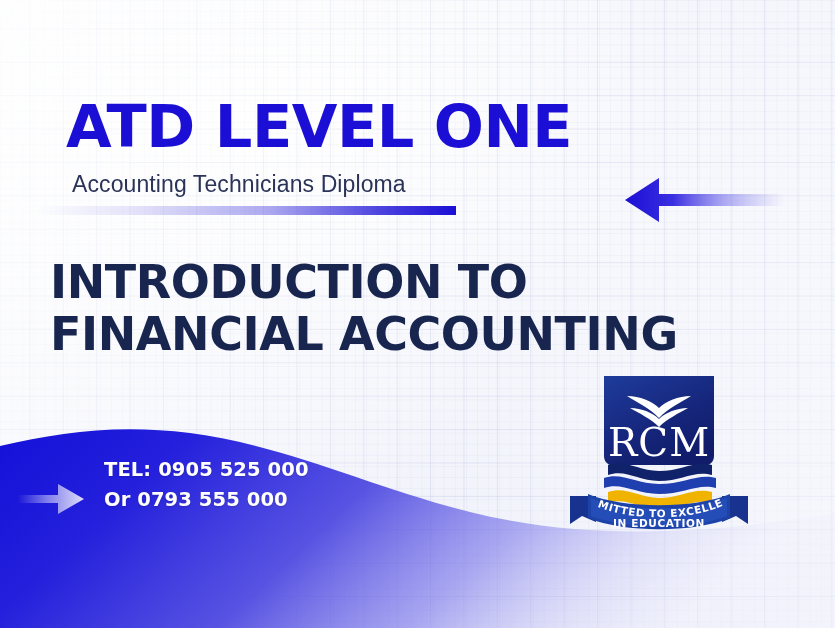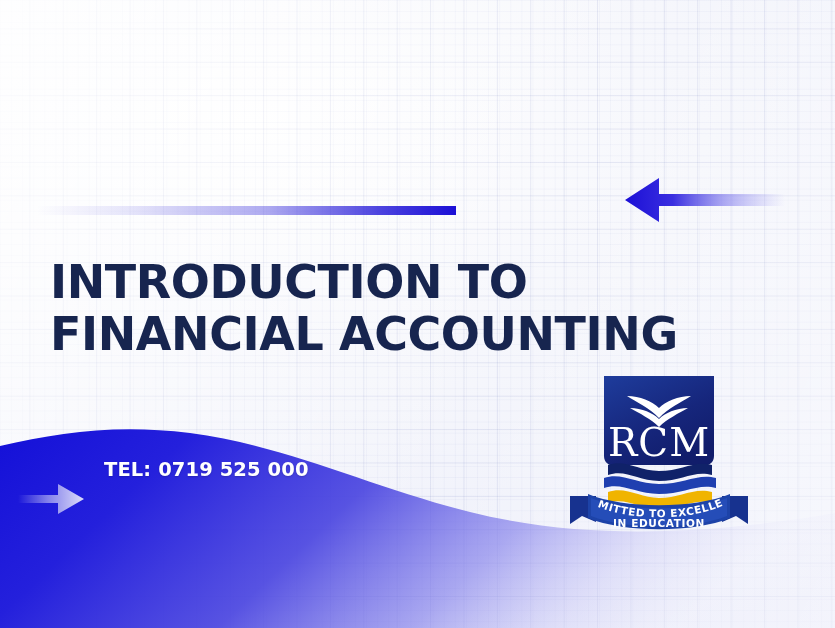--- a/index.html
+++ b/index.html
@@ -152,20 +152,24 @@
 </head>
 <body>
 
 <div id="poster">
 
   <div class="bg-base"></div>
   <div class="bg-grid-fine"></div>
   <div class="bg-grid"></div>
   <div class="bg-sheen"></div>
 
+  <div class="eyebrow-block">
+    <div class="eyebrow-title">ATD LEVEL ONE</div>
+    <div class="eyebrow-sub">Accounting Technicians Diploma</div>
+  </div>
 
   <div class="divider-bar"></div>
 
   <div class="arrow-left-wrap">
     <svg width="160" height="56" viewBox="0 0 160 56">
       <defs>
         <linearGradient id="gradArrowL" x1="0" y1="0" x2="1" y2="0">
           <stop offset="0%" stop-color="#1b0fd6" stop-opacity="1"></stop>
           <stop offset="30%" stop-color="#3a2fe0" stop-opacity="1"></stop>
           <stop offset="62%" stop-color="#6f68ea" stop-opacity="0.55"></stop>
@@ -209,21 +213,22 @@
           <stop offset="0%" stop-color="#ffffff" stop-opacity="0"></stop>
           <stop offset="45%" stop-color="#ffffff" stop-opacity="0.45"></stop>
           <stop offset="100%" stop-color="#ffffff" stop-opacity="0.85"></stop>
         </linearGradient>
       </defs>
       <path d="M0,13 L40,13 L40,2 L66,17 L40,32 L40,21 L0,21 Z" fill="url(#gradArrowR)"></path>
     </svg>
   </div>
 
   <div class="contact">
-    <div>TEL: 0719 525 000</div>
+    <div>TEL: 0905 525 000</div>
+    <div>Or 0793 555 000</div>
   </div>
 
   <div class="logo-wrap">
     <svg width="190" height="165" viewBox="0 0 190 165">
       <defs>
         <linearGradient id="shieldGrad" x1="0" y1="0" x2="0.6" y2="1">
           <stop offset="0%" stop-color="#1d3a97"></stop>
           <stop offset="55%" stop-color="#17277e"></stop>
           <stop offset="100%" stop-color="#121f६e"></stop>
         </linearGradient>

